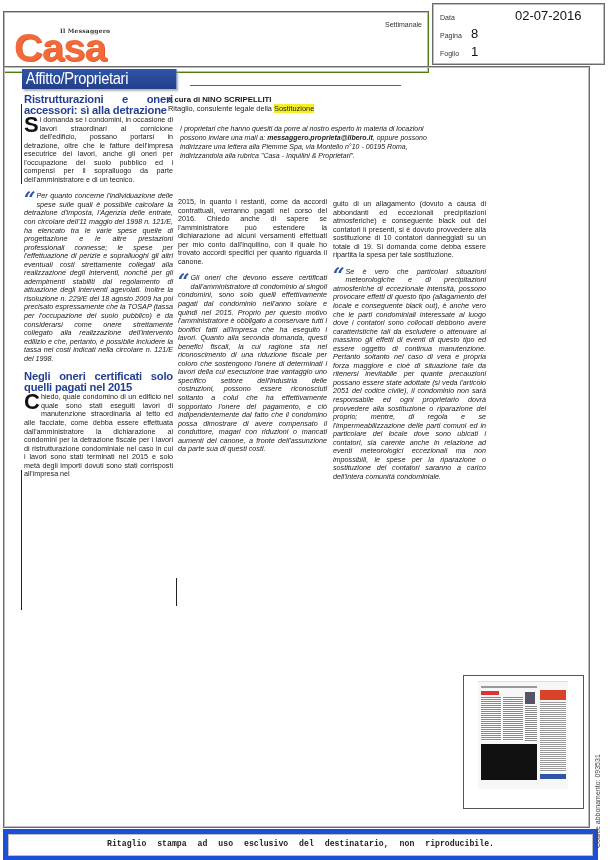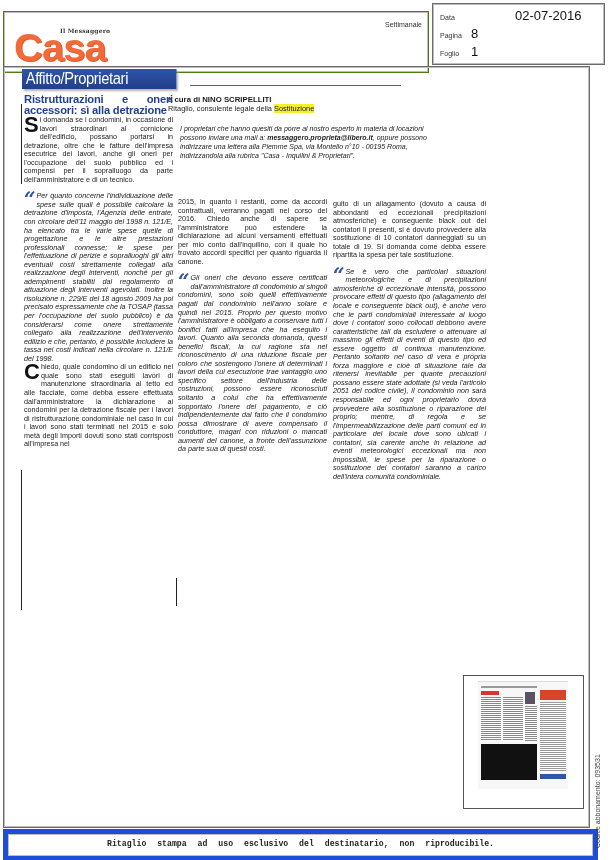--- a/index.html
+++ b/index.html
@@ -82,20 +82,21 @@
 </div>
 
 <div class="vline" style="left:21px; top:104px; height:80px;"></div>
 <div class="vline" style="left:21px; top:470px; height:140px;"></div>
 <div class="vline" style="left:176px; top:578px; height:28px;"></div>
 
 <div class="col" style="left:24px; top:94px; width:149px;">
   <div class="headline">Ristrutturazioni e oneri accessori: sì alla detrazione</div>
   <p><span class="dropcap">S</span><span>i domanda se i condomini, in occasione di lavori straordinari al cornicione dell'edificio, possano portarsi in detrazione, oltre che le fatture dell'impresa esecutrice dei lavori, anche gli oneri per l'occupazione del suolo pubblico ed i compensi per il sopralluogo da parte dell'amministratore e di un tecnico.</span></p>
   <p class="answer"><span class="quote-icon">“</span><span>Per quanto concerne l'individuazione delle spese sulle quali è possibile calcolare la detrazione d'imposta, l'Agenzia delle entrate, con circolare dell'11 maggio del 1998 n. 121/E, ha elencato tra le varie spese quelle di progettazione e le altre prestazioni professionali connesse; le spese per l'effettuazione di perizie e sopralluoghi gli altri eventuali costi strettamente collegati alla realizzazione degli interventi, nonché per gli adempimenti stabiliti dal regolamento di attuazione degli interventi agevolati. Inoltre la risoluzione n. 229/E del 18 agosto 2009 ha poi precisato espressamente che la TOSAP (tassa per l'occupazione del suolo pubblico) è da considerarsi come onere strettamente collegato alla realizzazione dell'intervento edilizio e che, pertanto, è possibile includere la tassa nei costi indicati nella circolare n. 121/E del 1998.</span></p>
+  <div class="headline" style="margin-top:8px;">Negli oneri certificati solo quelli pagati nel 2015</div>
   <p><span class="dropcap">C</span><span>hiedo, quale condomino di un edificio nel quale sono stati eseguiti lavori di manutenzione straordinaria al tetto ed alle facciate, come debba essere effettuata dall'amministratore la dichiarazione ai condomini per la detrazione fiscale per i lavori di ristrutturazione condominiale nel caso in cui i lavori sono stati terminati nel 2015 e solo metà degli importi dovuti sono stati corrisposti all'impresa nel</span></p>
 </div>
 
 <div class="col" style="left:178px; top:198px; width:149px;">
   <p>2015, in quanto i restanti, come da accordi contrattuali, verranno pagati nel corso del 2016. Chiedo anche di sapere se l'amministratore può estendere la dichiarazione ad alcuni versamenti effettuati per mio conto dall'inquilino, con il quale ho trovato accordi specifici per quanto riguarda il canone.</p>
   <p class="answer"><span class="quote-icon">“</span><span>Gli oneri che devono essere certificati dall'amministratore di condominio ai singoli condomini, sono solo quelli effettivamente pagati dal condominio nell'anno solare e quindi nel 2015. Proprio per questo motivo l'amministratore è obbligato a conservare tutti i bonifici fatti all'impresa che ha eseguito i lavori. Quanto alla seconda domanda, questi benefici fiscali, la cui ragione sta nel riconoscimento di una riduzione fiscale per coloro che sostengono l'onere di determinati i lavori della cui esecuzione trae vantaggio uno specifico settore dell'industria delle costruzioni, possono essere riconosciuti soltanto a colui che ha effettivamente sopportato l'onere del pagamento, e ciò indipendentemente dal fatto che il condomino possa dimostrare di avere compensato il conduttore, magari con riduzioni o mancati aumenti del canone, a fronte dell'assunzione da parte sua di questi costi.</span></p>
 </div>
 
 <div class="col" style="left:333px; top:200px; width:153px;">
   <p>guito di un allagamento (dovuto a causa di abbondanti ed eccezionali precipitazioni atmosferiche) e conseguente black out dei contatori lì presenti, si è dovuto provvedere alla sostituzione di 10 contatori danneggiati su un totale di 19. Si domanda come debba essere ripartita la spesa per tale sostituzione.</p>

